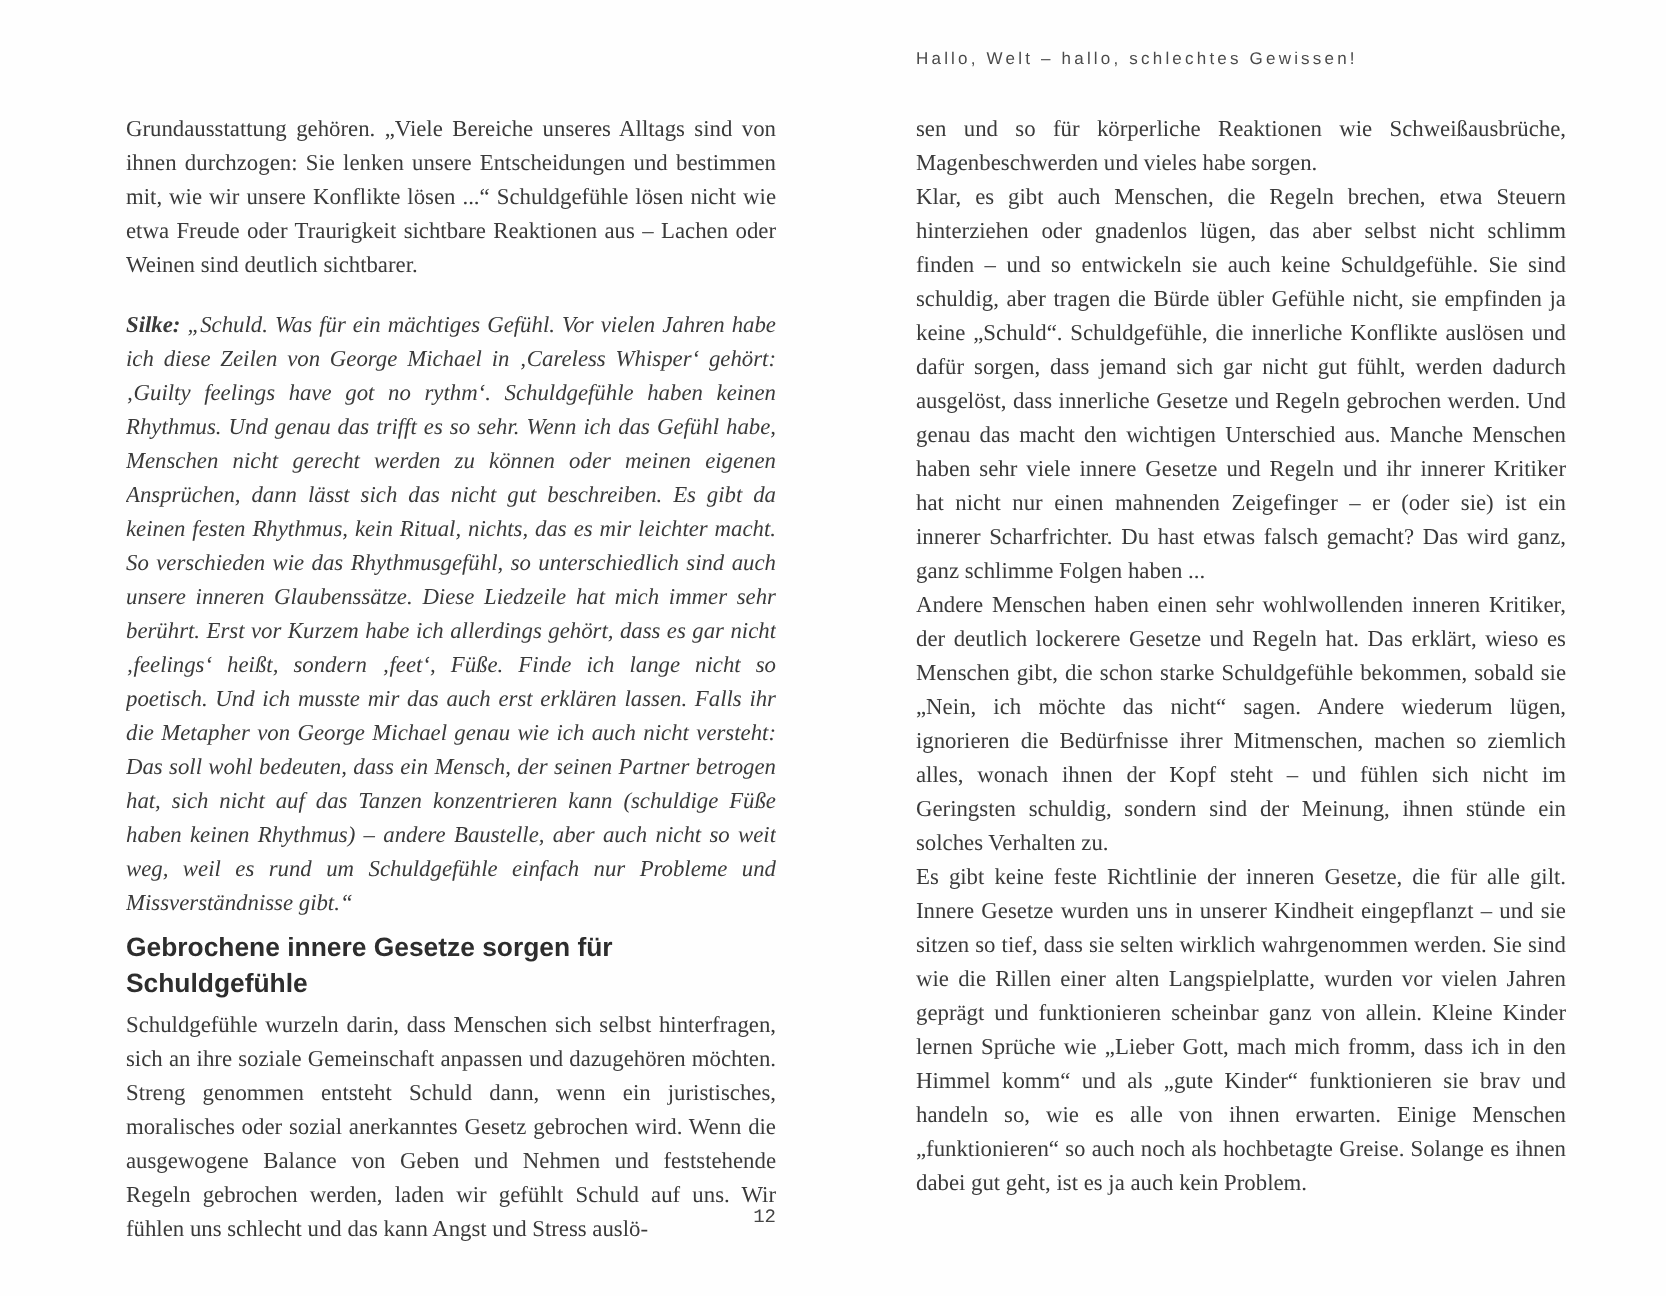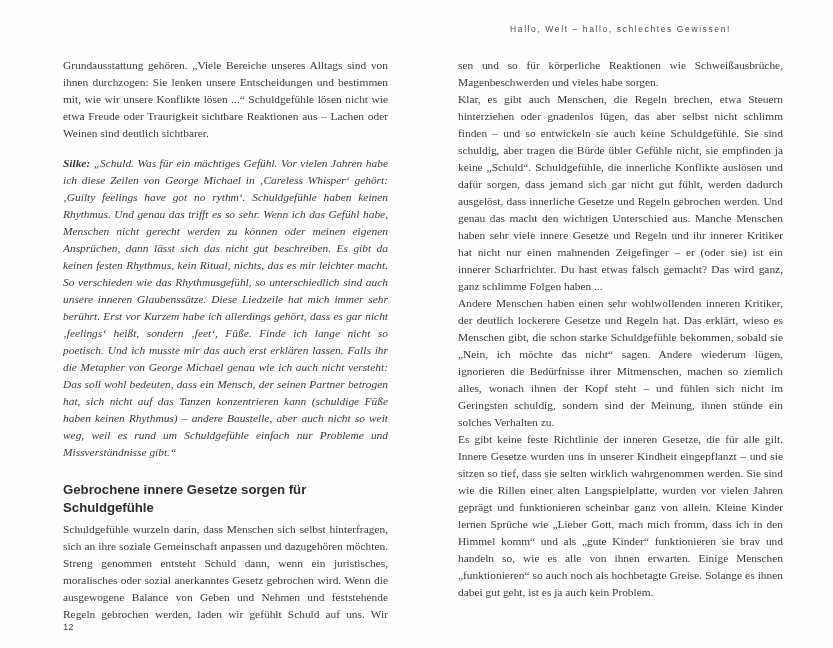--- a/index.html
+++ b/index.html
@@ -14,21 +14,21 @@
     background: #fefefe;
     overflow: hidden;
     font-family: "Liberation Serif", serif;
     color: #3a3a3a;
   }
   .running-head {
     position: absolute;
     top: 24px;
     left: 458px;
     width: 325px;
-    text-align: center;
+    text-align: left;
     font-family: "Liberation Sans", sans-serif;
     font-size: 8.5px;
     letter-spacing: 1.6px;
     color: #4a4a4a;
     white-space: nowrap;
   }
   .page-col {
     position: absolute;
     top: 57px;
     width: 325px;
@@ -47,35 +47,35 @@
   .para { margin: 0; }
   .quote-para {
     margin-top: 13px;
     font-style: italic;
   }
   .quote-para .speaker {
     font-weight: bold;
     font-style: italic;
   }
   .section-heading {
-    margin-top: 20px;
+    margin-top: 4px;
     margin-bottom: 4px;
     font-family: "Liberation Sans", sans-serif;
     font-weight: bold;
     font-size: 13.2px;
     line-height: 18px;
     color: #2d2d2d;
     text-align: left;
   }
   .page-number {
     position: absolute;
-    top: 621px;
+    top: 603px;
     width: 325px;
-    text-align: left;
-    font-family: Liberation Sans, sans-serif;
+    text-align: right;
+    font-family: Liberation Mono, monospace;
     font-size: 9.5px;
     color: #444444;
   }
   .page-number.left  { left: 63px; }
   .page-number.right { left: 440px; }
 </style>
 </head>
 <body>
 
 <div class="spread">

